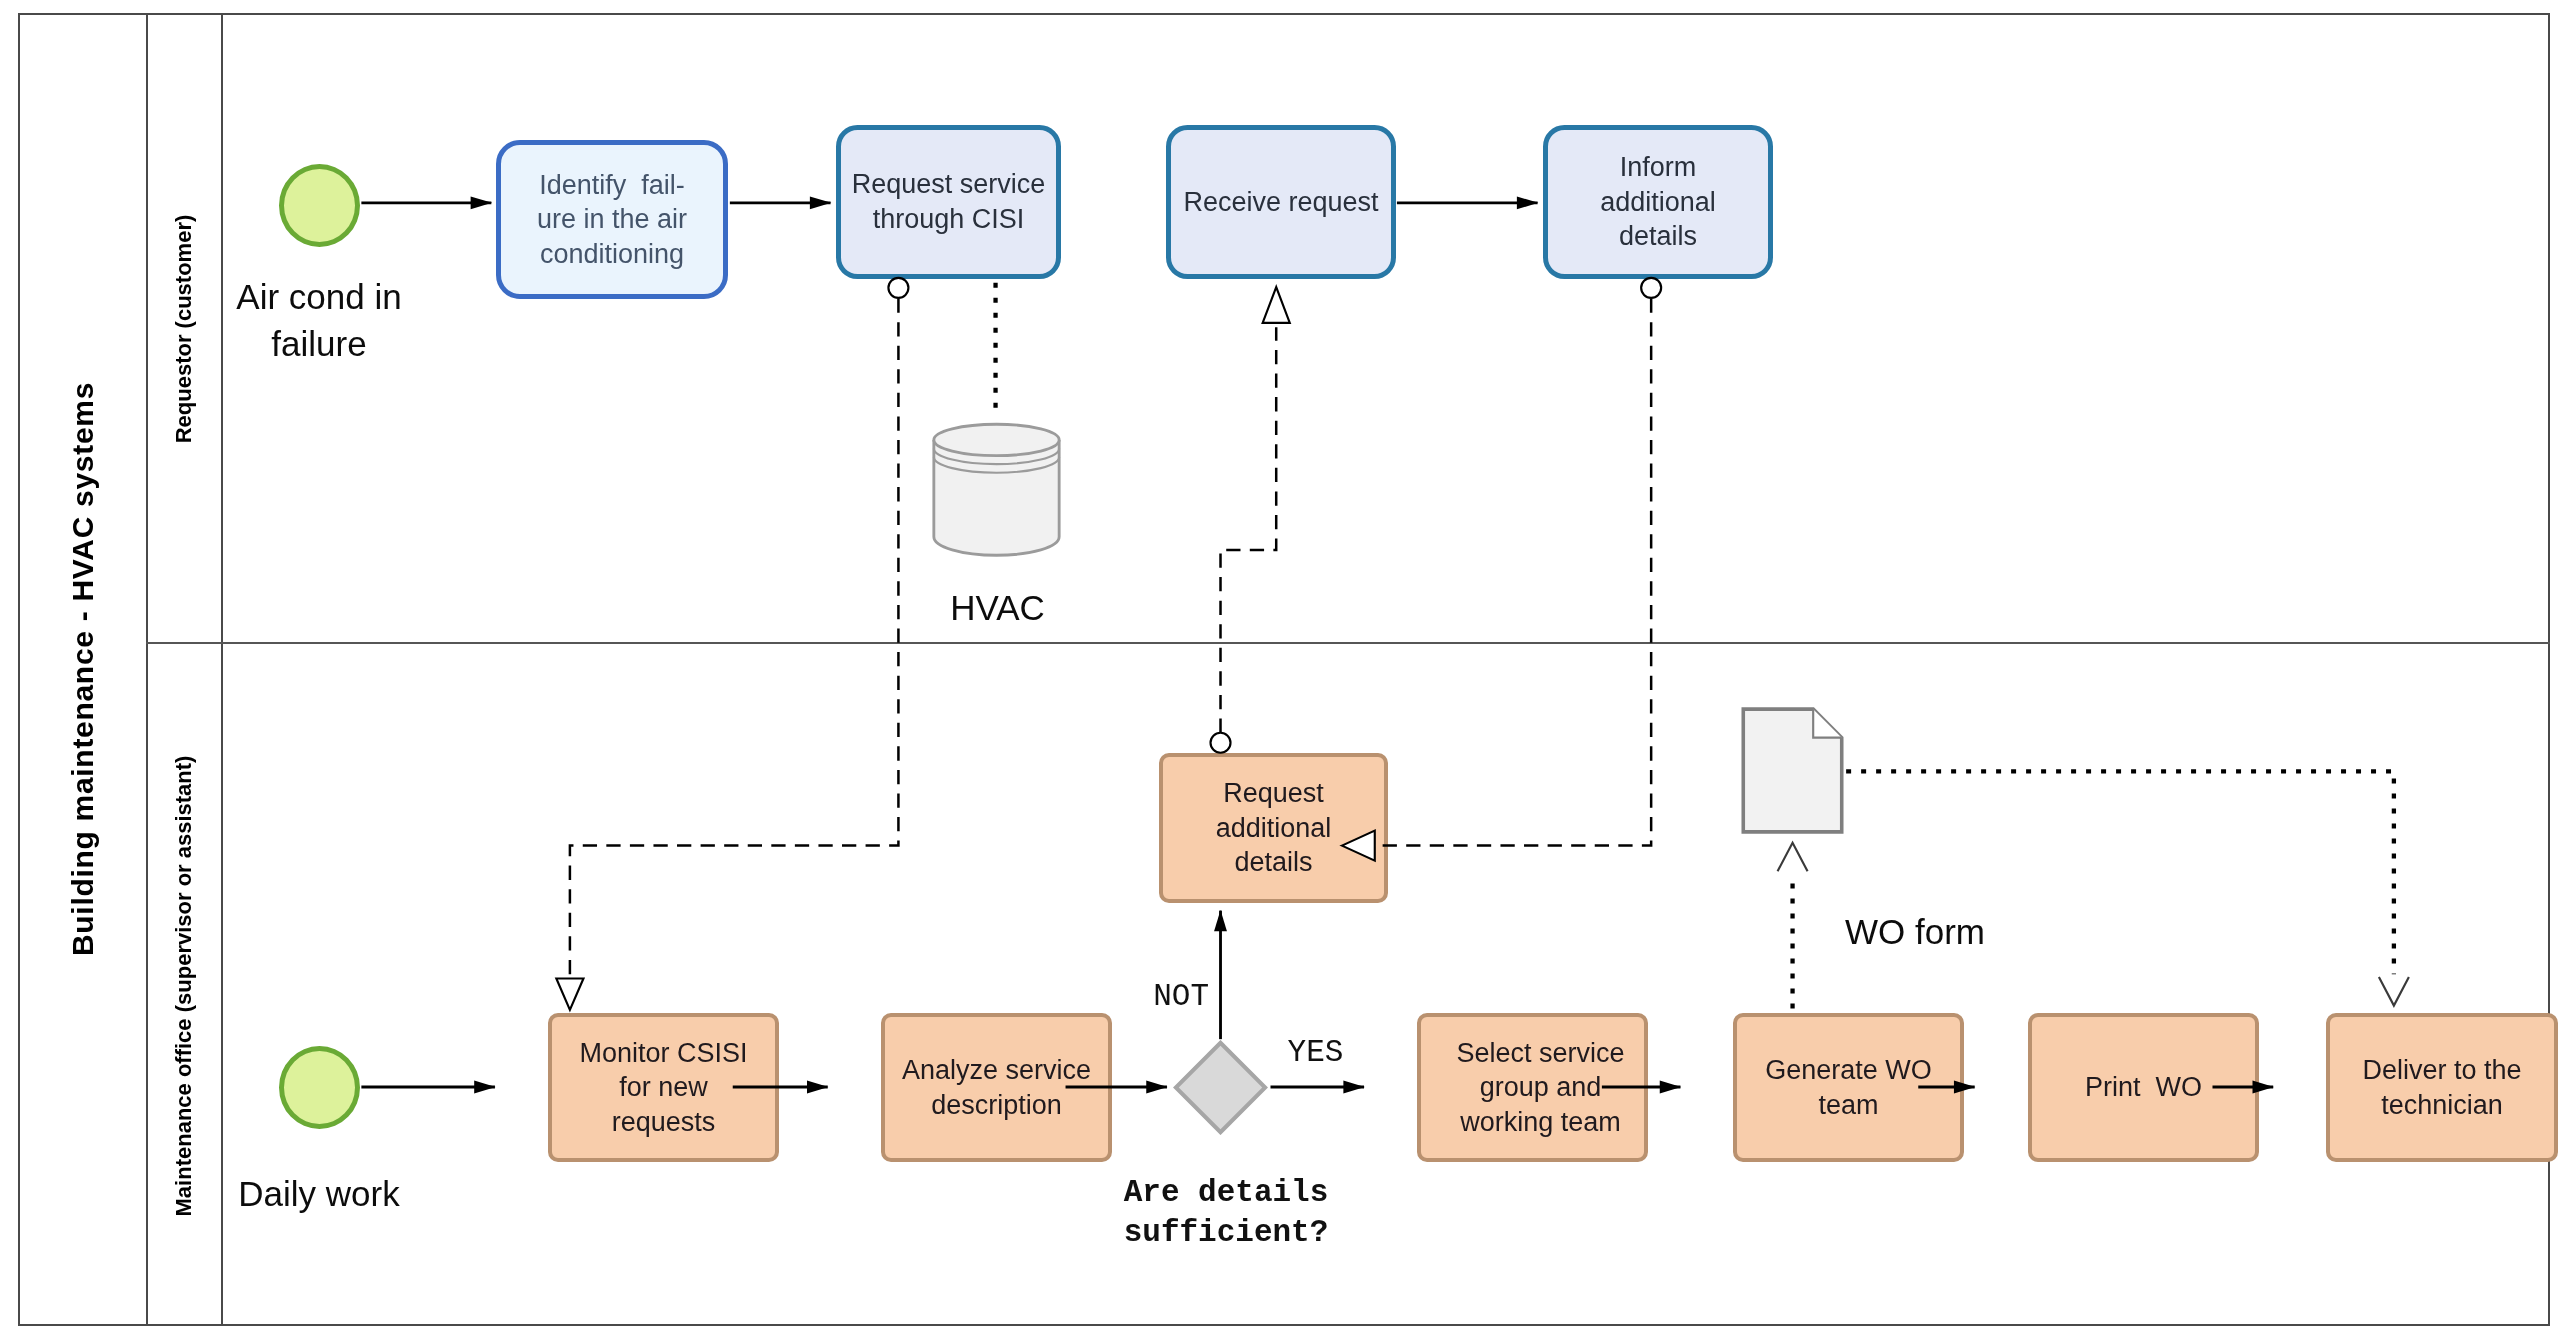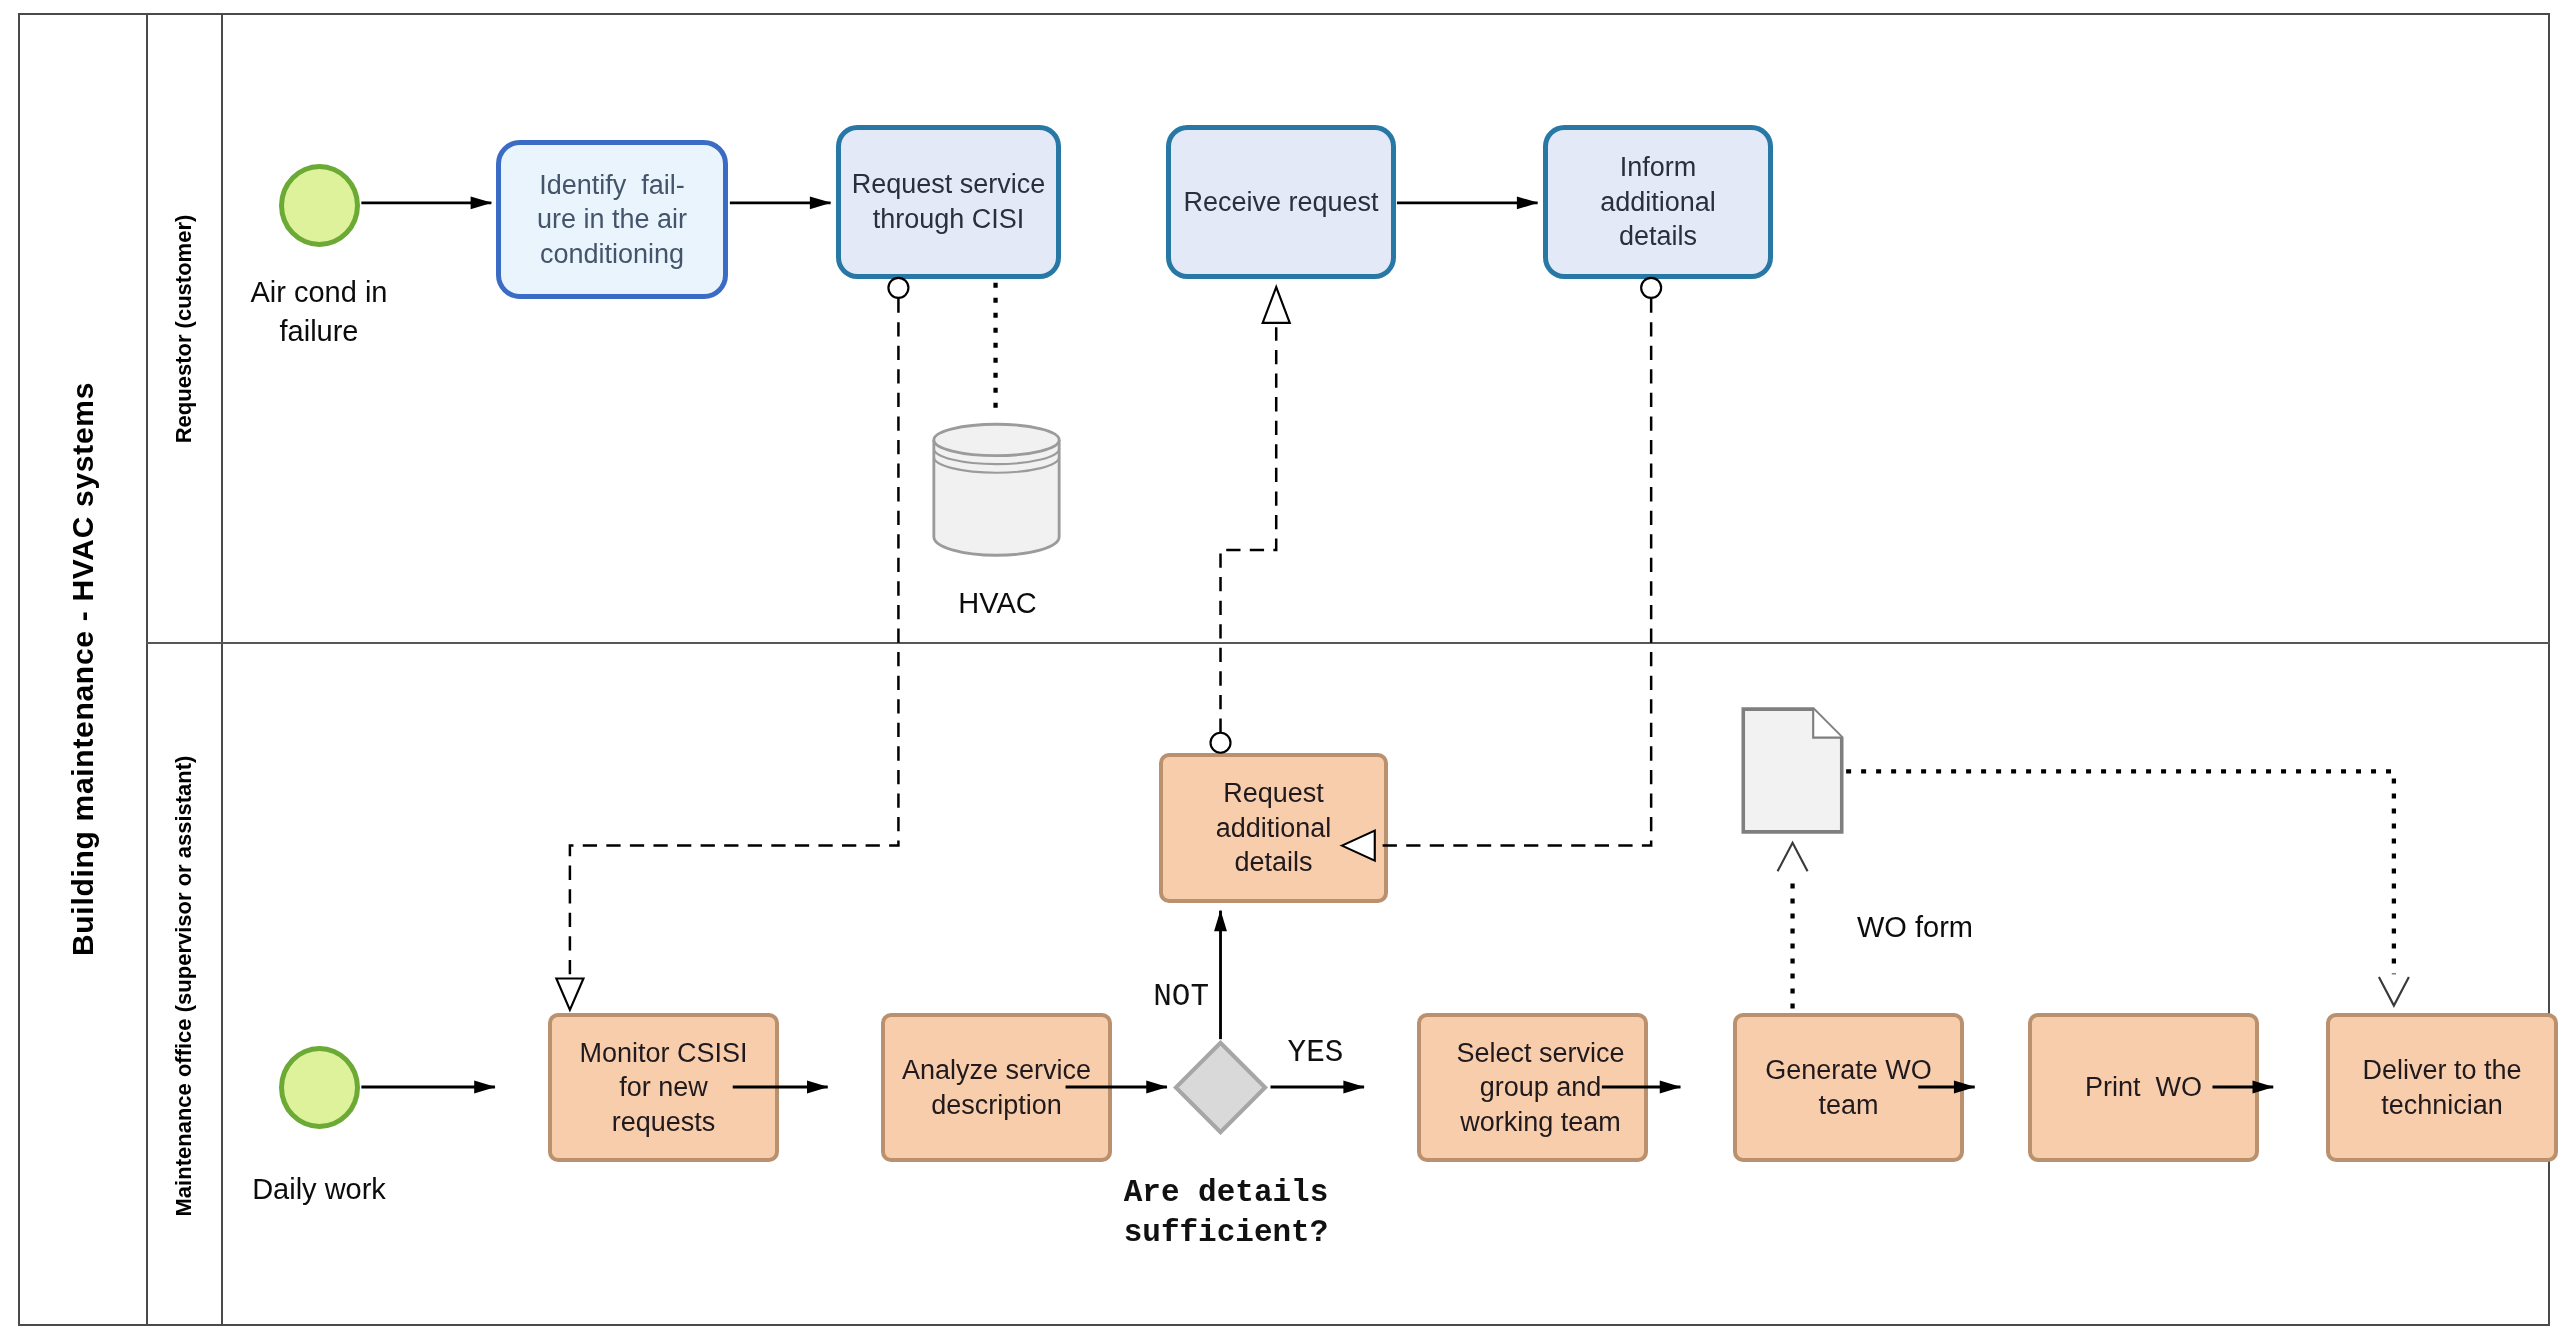--- a/index.html
+++ b/index.html
@@ -27,21 +27,21 @@
   
   .task{box-sizing:border-box;border-radius:21.4px;display:flex;align-items:center;justify-content:center;
         text-align:center;font-size:27px;line-height:1.28;white-space:pre-wrap;}
   .task.requestor{background:var(--req-fill);border:5px solid var(--req-border);color:var(--task-text);}
   .task.first{background:var(--first-fill);border:5.7px solid var(--first-border);color:var(--first-text);border-radius:24px;}
   .task.office{background:var(--off-fill);border:4.3px solid var(--off-border);color:var(--off-text);border-radius:10px;margin-left:48px;}
   .start-event{box-sizing:border-box;width:81px;height:83px;border-radius:50%;
                background:var(--start-fill);border:5.7px solid var(--start-border);}
   .gateway{box-sizing:border-box;width:67px;height:67px;background:var(--gw-fill);
            border:4.3px solid var(--gw-border);transform:rotate(45deg);}
-  .float-label{font-size:29px;color:#0c0c0c;text-align:center;white-space:pre-line;line-height:1.35;}
+  .float-label{font-size:35px;color:#0c0c0c;text-align:center;white-space:pre-line;line-height:1.35;}
   .mono-label{font-family:Liberation Mono, monospace;font-size:31px;color:#111;
               white-space:pre-line;line-height:1.3;}
   .bold{font-weight:bold;}
   svg.connector-layer{left:0;top:0;width:2576px;height:1342px;pointer-events:none;}
 </style>
 </head>
 <body>
 
 <div class="abs pool-border"></div>
 <div class="abs vline" style="left:146px;"></div>

